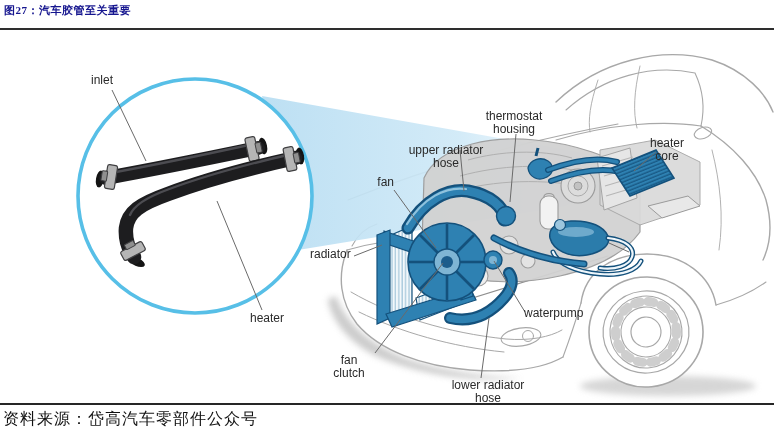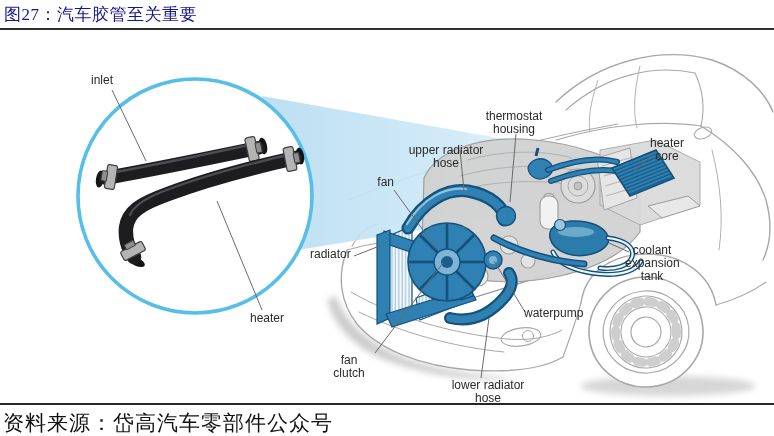--- a/index.html
+++ b/index.html
@@ -1,26 +1,26 @@
 <!DOCTYPE html>
 <html><head>
 <meta charset="utf-8">
 <style>
   html,body{margin:0;padding:0;background:#fff;}
   body{width:774px;height:436px;position:relative;overflow:hidden;
        font-family:"Liberation Sans",sans-serif;}
   .page{position:absolute;inset:0;background:#fff;}
 
   .fig-title{position:absolute;left:4px;top:3px;
-    font-family:"Liberation Serif",serif;font-weight:normal;
-    font-size:17px;color:#16168f;letter-spacing:.5px;white-space:nowrap;}
+    font-family:"Liberation Serif",serif;font-weight:bold;
+    font-size:11px;color:#16168f;letter-spacing:.5px;white-space:nowrap;}
   .rule-top{position:absolute;left:0;top:28px;width:774px;height:2.4px;background:#2e2e2e;}
   .rule-bottom{position:absolute;left:0;top:403px;width:774px;height:1.5px;background:#262626;}
   .fig-source{position:absolute;left:3px;top:409px;
-    font-family:"Liberation Serif",serif;font-size:21px;color:#111;
+    font-family:"Liberation Serif",serif;font-size:16px;color:#111;
     letter-spacing:1px;white-space:nowrap;}
 
   svg.scene{position:absolute;left:0;top:0;}
 
   .lbl{position:absolute;font-size:12px;line-height:1.1;color:#2a2a2a;
     font-family:"Liberation Sans",sans-serif;}
   .c{text-align:center;} .r{text-align:right;} .l{text-align:right;}
 
   .lbl-inlet{left:84px;top:74px;width:36px;}
   .lbl-return{left:246px;top:312px;width:42px;}
@@ -241,21 +241,20 @@
       <line x1="481" y1="378" x2="489" y2="318"></line>
     </g>
   </svg>
 
   <div class="lbl lbl-inlet c">inlet</div>
   <div class="lbl lbl-return c">heater</div>
   <div class="lbl lbl-fan r">fan</div>
   <div class="lbl lbl-upper c">upper radiator hose</div>
   <div class="lbl lbl-thermo c">thermostat housing</div>
   <div class="lbl lbl-heater c">heater core</div>
-  <div class="lbl lbl-tank c">coolant expansion tank</div>
   <div class="lbl lbl-radiator r">radiator</div>
   <div class="lbl lbl-pump l">waterpump</div>
   <div class="lbl lbl-clutch c">fan clutch</div>
   <div class="lbl lbl-lower c">lower radiator hose</div>
 
   <div class="rule-bottom"></div>
   <div class="fig-source">资料来源：岱高汽车零部件公众号</div>
 </div>
 
 </body></html>

